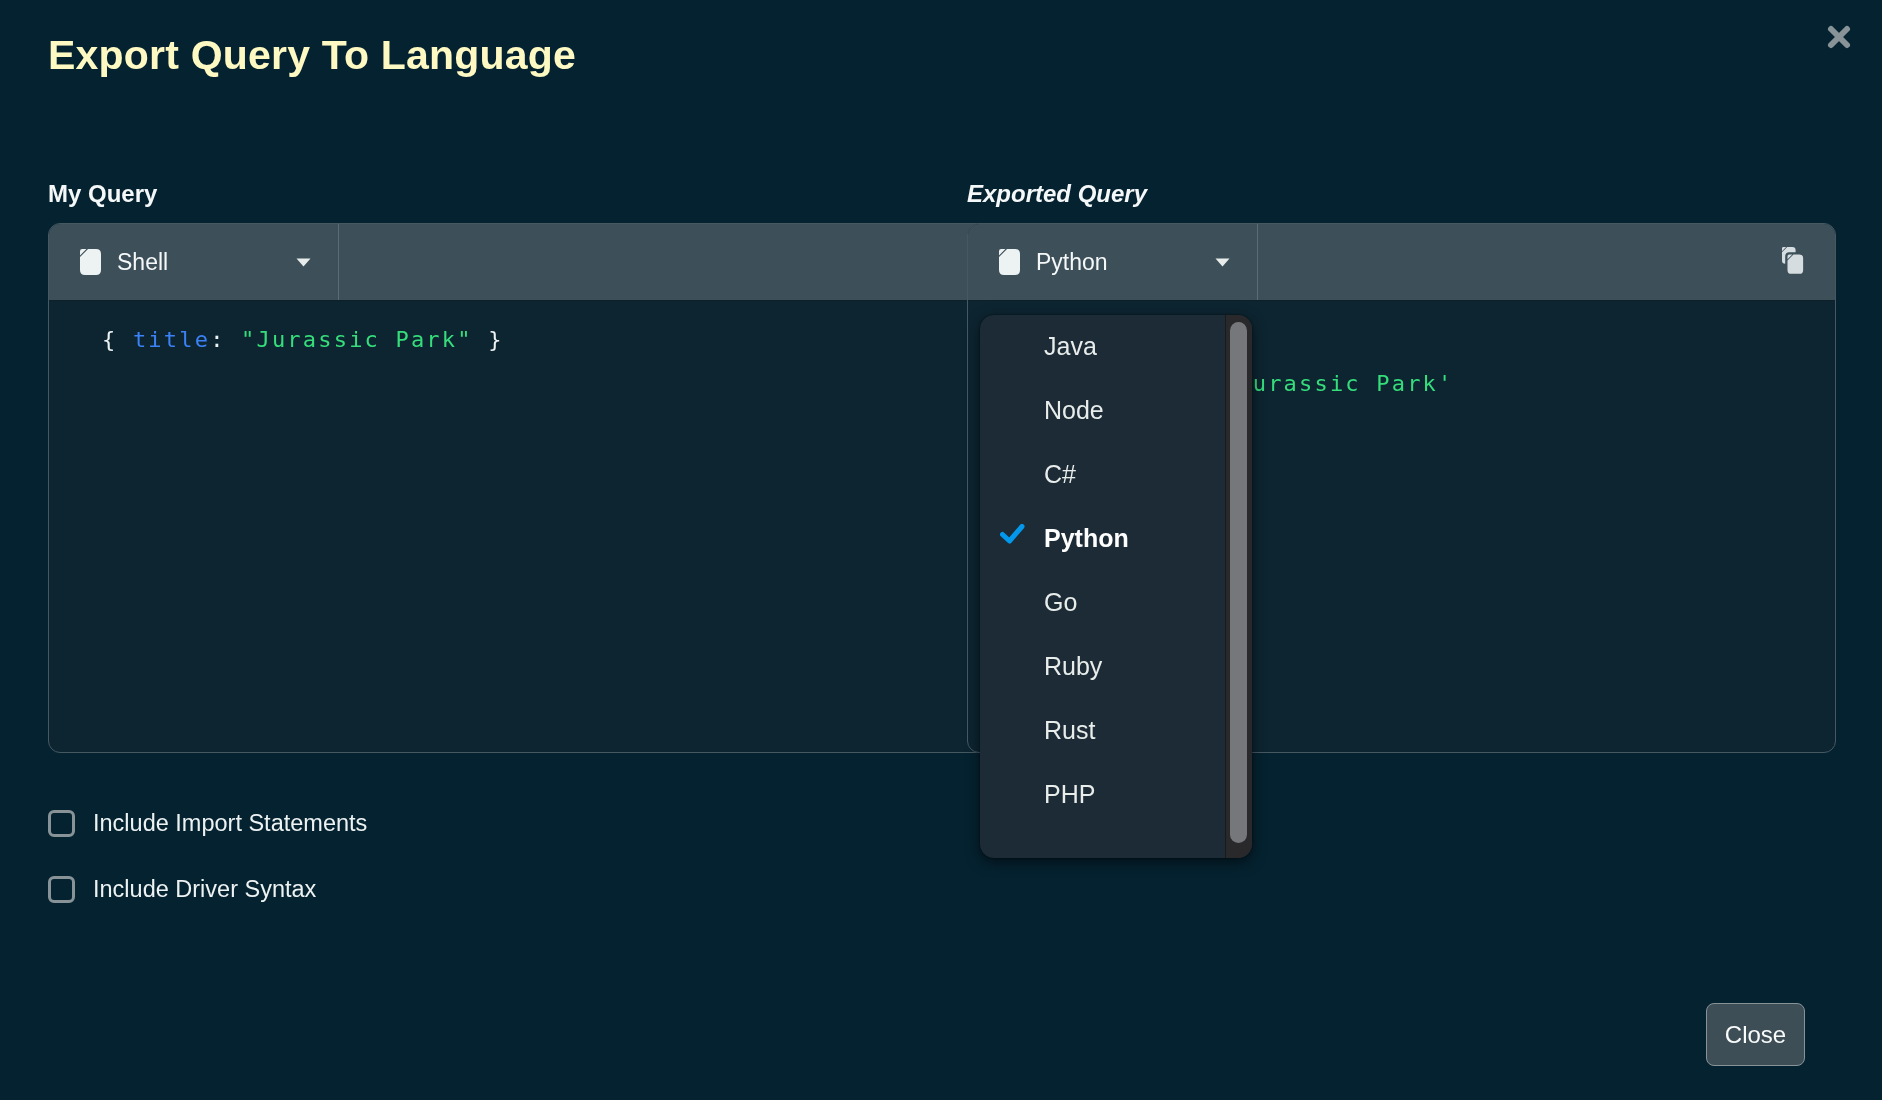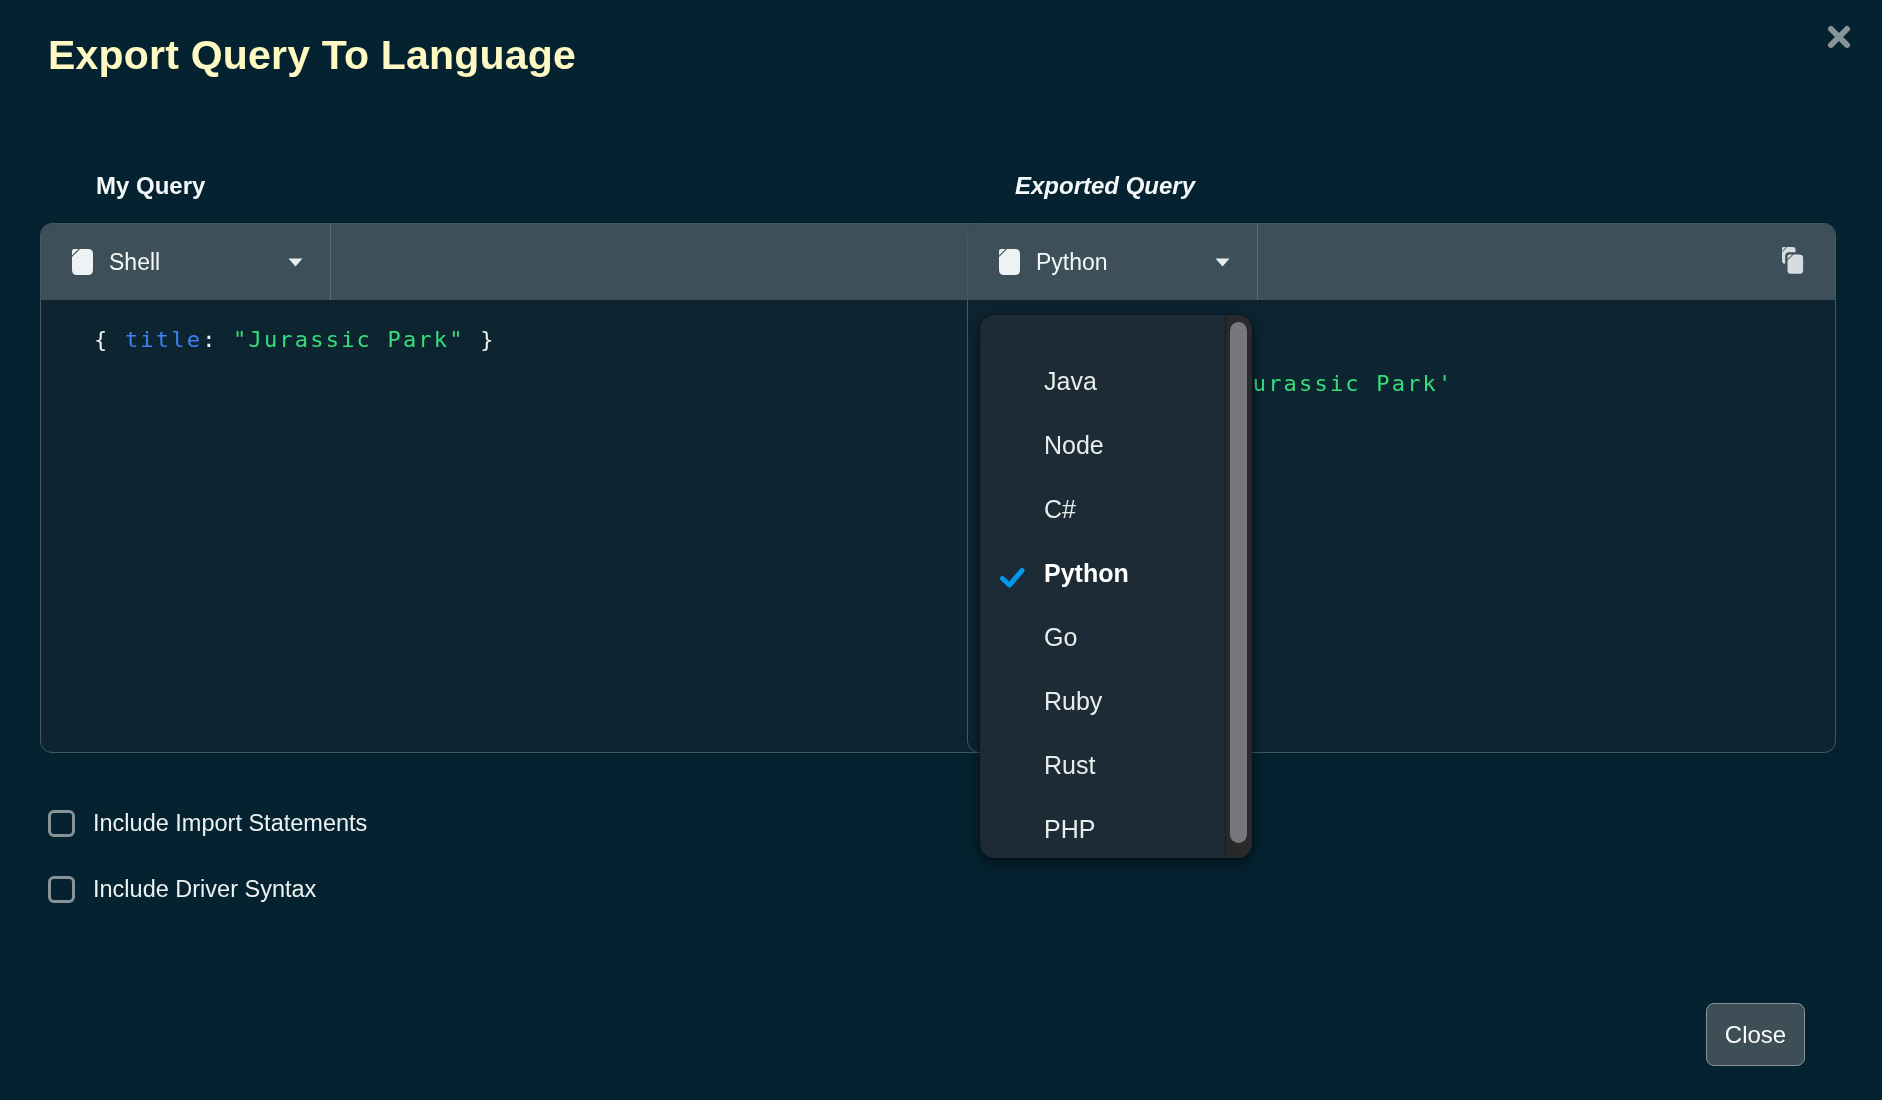--- a/index.html
+++ b/index.html
@@ -20,34 +20,34 @@
   }
   .dialog-close {
     position: absolute; left: 1822px; top: 20px;
     width: 34px; height: 34px;
     display: flex; align-items: center; justify-content: center;
     cursor: pointer; background: transparent; border: none;
   }
 
   
   .col-label {
-    position: absolute; top: 172px;
-    font-size: 24px; font-weight: 700; color: #F5F8F8; margin-left: 48px;
+    position: absolute; top: 180px;
+    font-size: 24px; font-weight: 700; color: #F5F8F8;
   }
   .col-label.left  { left: 48px; }
   .col-label.right { left: 967px; font-style: italic; }
 
   
   .panel {
     position: absolute; top: 223px; height: 530px;
     background: #0D2531;
     border: 1px solid #465963;
     border-radius: 12px;
   }
-  .panel.left  { left: 40px;  width: 1016px; }
+  .panel.left  { left: 48px;  width: 1016px; }
   .panel.right { left: 967px; width: 869px; }
 
   .panel-header {
     height: 77px; display: flex; align-items: stretch;
     background: #3D4F58;
     border-radius: 11px 11px 0 0;
     border-bottom: 1px solid #0B2028;
   }
   .lang-select {
     width: 290px; display: flex; align-items: center;
@@ -85,21 +85,21 @@
     position: absolute; left: 980px; top: 315px;
     width: 272px; height: 543px;
     background: #1C2B36;
     border-radius: 14px;
     box-shadow: 0 4px 14px rgba(0,0,0,0.55), 0 0 2px rgba(0,0,0,0.6);
     padding-top: 17px;
     overflow: hidden;
     z-index: 10;
   }
   .menu-item {
-    height: 64px; display: flex; align-items: flex-end;
+    height: 64px; display: flex; align-items: flex-start;
     padding-left: 20px; gap: 17px;
     font-size: 25px; color: #E8EDEB; cursor: pointer;
   }
   .menu-item .menu-check { width: 27px; display: flex; align-items: center; visibility: hidden; }
   .menu-item.selected .menu-check { visibility: visible; }
   .menu-item.selected .menu-label { font-weight: 700; color: #FFFFFF; }
 
   .menu-scrollbar-track {
     position: absolute; right: 0; top: 0; bottom: 0; width: 27px;
     background: #29292C;

